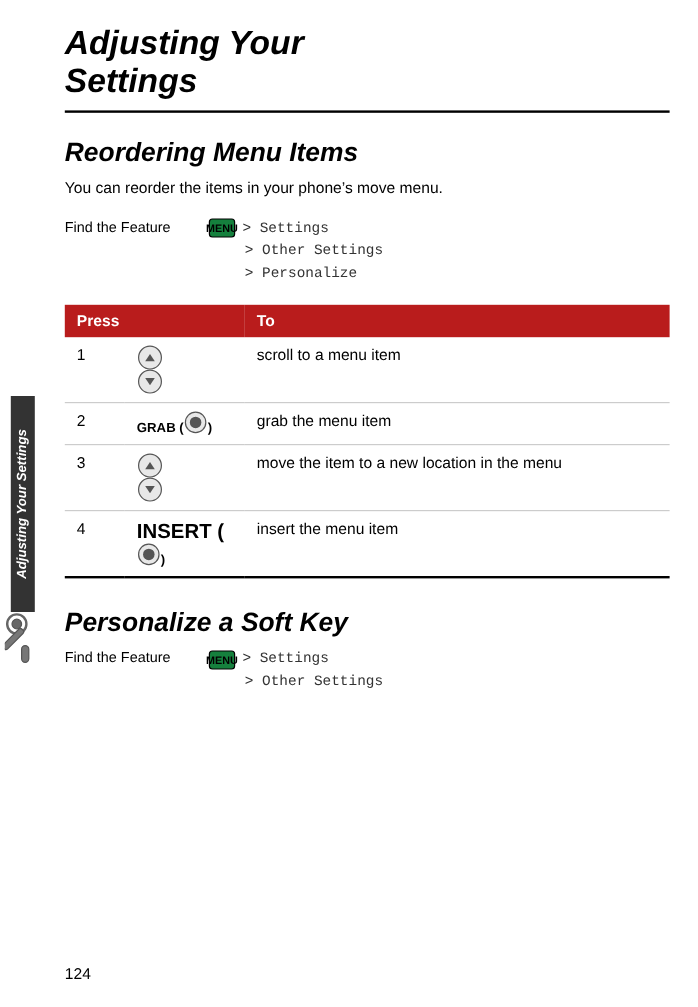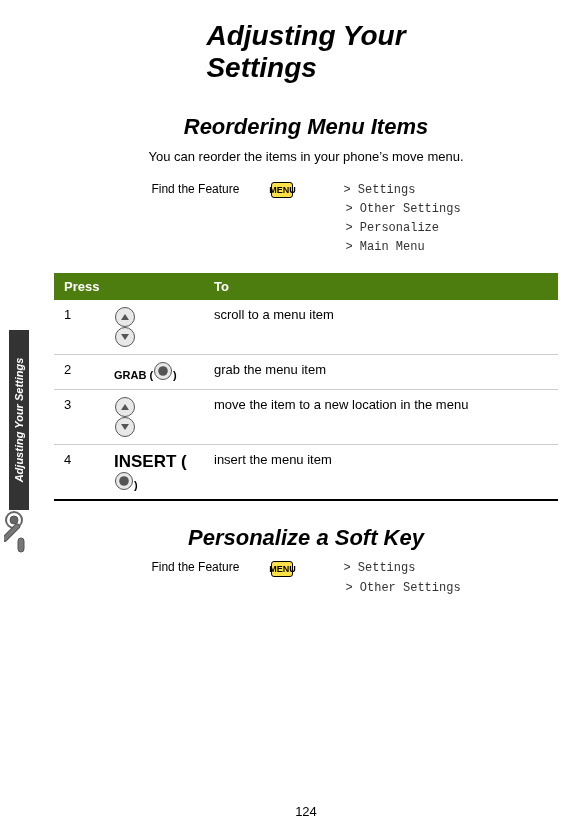--- a/index.html
+++ b/index.html
@@ -59,21 +59,20 @@
       justify-content: center;
     }
 
     
     .main-content {
       flex: 1;
       padding: 20px 24px 20px 16px;
       display: flex;
       flex-direction: column;
       gap: 0;
-      align-items: center;
     }
 
     
     .page-title {
       font-size: 28px;
       font-style: italic;
       font-weight: bold;
       color: #000000;
       line-height: 1.15;
       margin-bottom: 8px;
@@ -141,35 +140,35 @@
       justify-content: center;
       width: 22px;
       height: 16px;
       border: 1.5px solid #000;
       border-radius: 3px;
       font-size: 9px;
       font-weight: bold;
       font-family: Arial, sans-serif;
       font-style: normal;
       color: #000;
-      background: #fde047;
+      background: #15803d;
       vertical-align: middle;
       margin-right: 2px;
     }
 
     
     .steps-table {
       width: 100%;
       border-collapse: collapse;
       margin-bottom: 24px;
       font-size: 13px;
     }
 
     .steps-table thead tr th {
-      background: #4d7c0f;
+      background: #b91c1c;
       color: #ffffff;
       padding: 6px 10px;
       text-align: left;
       font-weight: bold;
       font-size: 13px;
     }
 
     .steps-table tbody tr {
       border-bottom: 1px solid #cccccc;
     }
@@ -233,21 +232,20 @@
     .page-number {
       font-size: 13px;
       color: #000000;
       margin-top: auto;
       padding-top: 10px;
     }
 
     .mono {
       font-family: 'Courier New', Courier, monospace;
       font-size: 12px;
-      margin-left: 44px;
     }
   </style>
 </head>
 <body>
 
 <div class="page">
 
   <div class="sidebar">
     <div class="sidebar-tab">Adjusting Your Settings</div>
 
@@ -283,24 +281,20 @@
           <span class="menu-icon">MENU</span>
           <span class="mono">&gt; Settings</span>
         </div>
         <div class="step-line">
           <span style="width:26px;display:inline-block;"></span>
           <span class="mono">&gt; Other Settings</span>
         </div>
         <div class="step-line">
           <span style="width:26px;display:inline-block;"></span>
           <span class="mono">&gt; Personalize</span>
-        </div>
-        <div class="step-line">
-          <span style="width:26px;display:inline-block;"></span>
-          <span class="mono">&gt; Main Menu</span>
         </div>
       </div>
     </div>
 
     <table class="steps-table">
       <thead>
         <tr>
           <th colspan="2">Press</th>
           <th>To</th>
         </tr>

